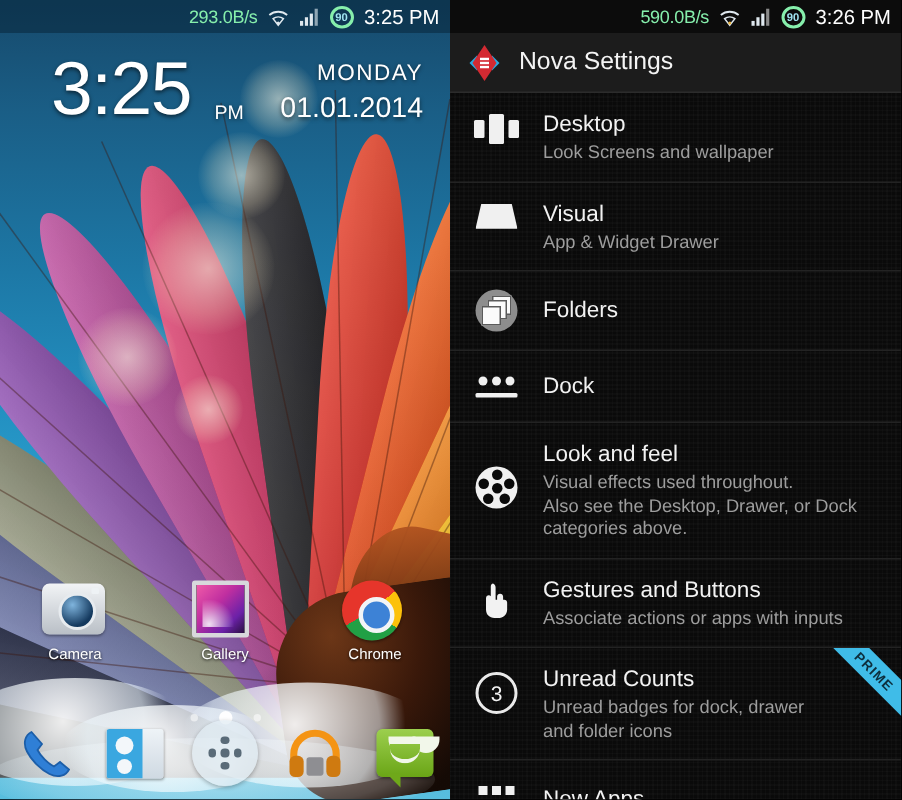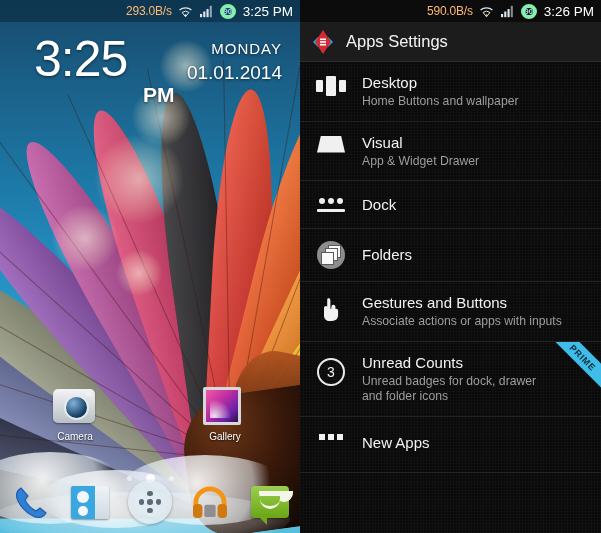--- a/index.html
+++ b/index.html
@@ -73,21 +73,21 @@
     position:absolute; left:232px; top:352px; width:88px; height:110px;
     background:linear-gradient(160deg, rgba(190,90,35,.95), rgba(90,38,14,.95) 60%, rgba(30,14,6,.98));
     border-radius:42% 18% 10% 38%;
     transform:rotate(12deg);
   }
 
   
   .clockw{ position:absolute; left:0; top:34px; width:300px; height:60px;
            color:#fff; text-shadow:0 1px 3px rgba(0,0,0,.6);padding-left:20px; }
   .ctime{ position:absolute; left:34px; top:-4px; font-size:50px; font-weight:300; letter-spacing:-1px; }
-  .cmer { position:absolute; left:143px; top:49px; font-size:21px; font-weight:700; }
+  .cmer { position:absolute; left:143px; top:33px; font-size:13px; font-weight:400; }
   .cday { position:absolute; right:18px; top:6px; font-size:15px; letter-spacing:1px; font-weight:400; }
   .cdate{ position:absolute; right:18px; top:28px; font-size:19px; font-weight:300; }
 
   
   .approw{ position:absolute; left:0; top:384px; width:300px; height:62px; display:flex; }
   .appcell{ flex:1; display:flex; flex-direction:column; align-items:center; }
   .appico{ width:44px; height:44px; position:relative; }
   .applbl{ margin-top:3px; font-size:10px; color:#fff; text-shadow:0 1px 2px rgba(0,0,0,.85); }
 
   
@@ -137,23 +137,23 @@
     border-left:9px solid transparent;border-right:0 solid transparent;border-top:9px solid #6fa81a;}
   .ic-sms::after{content:"";position:absolute;left:9px;top:10px;width:20px;height:10px;
     border-bottom:3px solid #f2f7ea;border-radius:0 0 14px 14px;
     box-shadow:-2px -6px 0 -1px #f2f7ea, 14px -6px 0 -1px #f2f7ea;}
 
   
   .statusbar{ position:absolute; left:0; top:0; width:100%; height:22px;
     display:flex; align-items:center; justify-content:flex-end; gap:6px; padding-right:7px; }
   .sb-left { background:rgba(8,38,58,.55); }
   .sb-right{ background:#0c0c0c; }
-  .sb-rate{ color:#fdba74; font-size:12px; letter-spacing:-.2px;text-align:center; }
+  .sb-rate{ color:#86efac; font-size:12px; letter-spacing:-.2px;text-align:center; }
   .sb-time{ color:#fff; font-size:13.5px; font-weight:400; margin-left:1px; }
-  .batt{ width:16px;height:15px;border-radius:50%;border:4px solid #86efac;
+  .batt{ width:16px;height:15px;border-radius:50%;border:2px solid #86efac;
     display:flex;align-items:center;justify-content:center;color:#9fe3ef;font-size:7.5px;font-weight:700;}
 
   
   .nova{ position:relative; width:301px; height:533px; background:#0a0a0a; overflow:hidden; }
   .nova-bg{ position:absolute; inset:0;
     background-image:
       repeating-linear-gradient(0deg, rgba(255,255,255,.018) 0 1px, rgba(0,0,0,0) 1px 3px),
       repeating-linear-gradient(90deg, rgba(255,255,255,.018) 0 1px, rgba(0,0,0,0) 1px 3px);
   }
   .actionbar{ position:absolute; left:0; top:22px; width:100%; height:40px;
@@ -289,20 +289,26 @@
             <div class="ic-camera"></div>
           </div>
         <div class="applbl">Camera</div>
       </div>
       <div class="appcell">
         <div class="appico">
             <div class="ic-gal"></div>
           </div>
         <div class="applbl">Gallery</div>
       </div>
+      <div class="appcell">
+        <div class="appico">
+            <div class="ic-chrome"></div>
+          </div>
+        <div class="applbl">Chrome</div>
+      </div>
     </div>
 
     <div class="pageind">
       <span class="dot"></span>
       <span class="dot on"></span>
       <span class="dot"></span>
     </div>
 
     <div class="dock">
       <div class="dockcell">
@@ -364,75 +370,92 @@
 
     <div class="actionbar">
       <svg class="nova-logo" viewBox="0 0 24 26">
         <path d="M2 13 l5-5 v10 z" fill="#2aa8e0"></path>
         <path d="M22 13 l-5-5 v10 z" fill="#2aa8e0"></path>
         <path d="M12 1 l8 12 -8 12 -8-12 z" fill="#d42a32"></path>
         <rect x="9" y="9.5" width="6" height="1.6" fill="#fff"></rect>
         <rect x="9" y="12.2" width="6" height="1.6" fill="#fff"></rect>
         <rect x="9" y="14.9" width="6" height="1.6" fill="#fff"></rect>
       </svg>
-      <span class="ab-title">Apps Settings</span>
+      <span class="ab-title">Nova Settings</span>
     </div>
 
     <div class="list">
 
       <div class="row">
         <div class="iconbox">
           <div class="i-desktop">
               <i></i>
               <i></i>
               <i></i>
             </div>
         </div>
         <div class="txt">
           <div class="r-title">Desktop</div>
-          <div class="r-sub">Home Buttons and wallpaper</div>
+          <div class="r-sub">Look Screens and wallpaper</div>
         </div>
       </div>
 
       <div class="row">
         <div class="iconbox">
           <div class="i-drawer2"></div>
         </div>
         <div class="txt">
           <div class="r-title">Visual</div>
           <div class="r-sub">App &amp; Widget Drawer</div>
+        </div>
+      </div>
+
+      <div class="row" style="padding-top:12px;padding-bottom:12px">
+        <div class="iconbox" style="padding-top:0">
+          <div class="i-folders">
+              <s></s>
+              <s></s>
+              <s></s>
+            </div>
+        </div>
+        <div class="txt" style="padding-top:4px">
+          <div class="r-title">Folders</div>
         </div>
       </div>
 
       <div class="row" style="padding-top:14px;padding-bottom:14px">
         <div class="iconbox">
           <div class="i-dock">
               <b></b>
               <b></b>
               <b></b>
             </div>
         </div>
         <div class="txt">
           <div class="r-title">Dock</div>
         </div>
       </div>
 
-      <div class="row" style="padding-top:12px;padding-bottom:12px">
-        <div class="iconbox" style="padding-top:0">
-          <div class="i-folders">
-              <s></s>
-              <s></s>
-              <s></s>
-            </div>
-        </div>
-        <div class="txt" style="padding-top:4px">
-          <div class="r-title">Folders</div>
-        </div>
-      </div>
-
+      <div class="row">
+        <div class="iconbox" style="padding-top:18px">
+          <div class="i-look">
+              <u></u>
+              <u></u>
+              <u></u>
+              <u></u>
+              <u></u>
+              <u></u>
+            </div>
+        </div>
+        <div class="txt">
+          <div class="r-title">Look and feel</div>
+          <div class="r-sub" style="white-space:pre-line">Visual effects used throughout.
+Also see the Desktop, Drawer, or Dock categories above.</div>
+        </div>
+      </div>
 
       <div class="row">
         <div class="iconbox" style="padding-top:2px">
           <svg class="i-gest" viewBox="0 0 24 28">
             <path d="M9 3 c1.6 0 2.4 1.2 2.4 2.6 v8.2 h1 v-2 c0-1.2 .9-2 2-2 s2 .8 2 2 v2 h.8 c1.1 0 1.9 .8 1.9 1.9 v4.6 c0 3.5 -2.6 5.7 -6.1 5.7 h-2.4 c-3.3 0 -5.6-2.2 -5.6-5.6 v-7.6 c0-1.1 .8-1.9 1.9-1.9 c.5 0 1 .2 1.3 .6 v-6.5 c0-1.4 .7-2 1.8-2 z" fill="#f2f2f2"></path>
           </svg>
         </div>
         <div class="txt">
           <div class="r-title">Gestures and Buttons</div>
           <div class="r-sub">Associate actions or apps with inputs</div>

